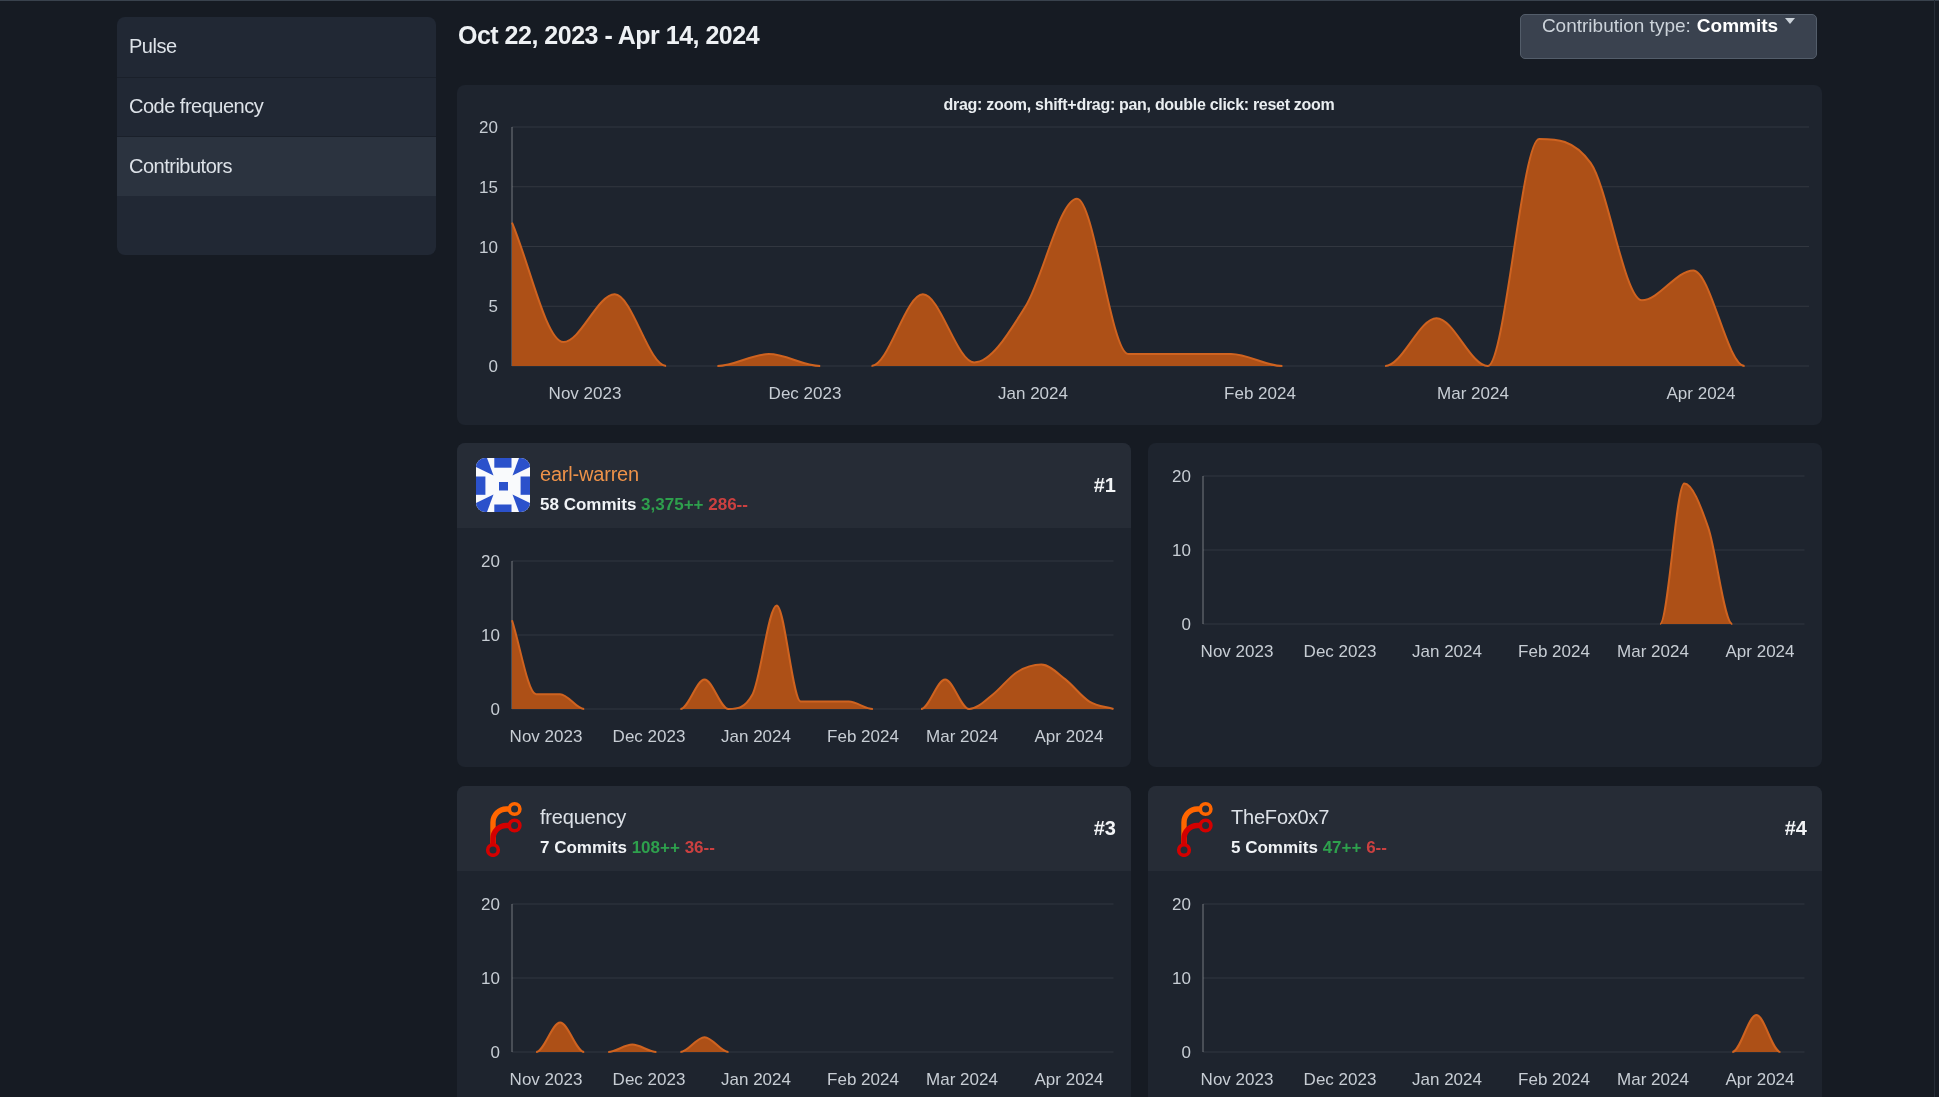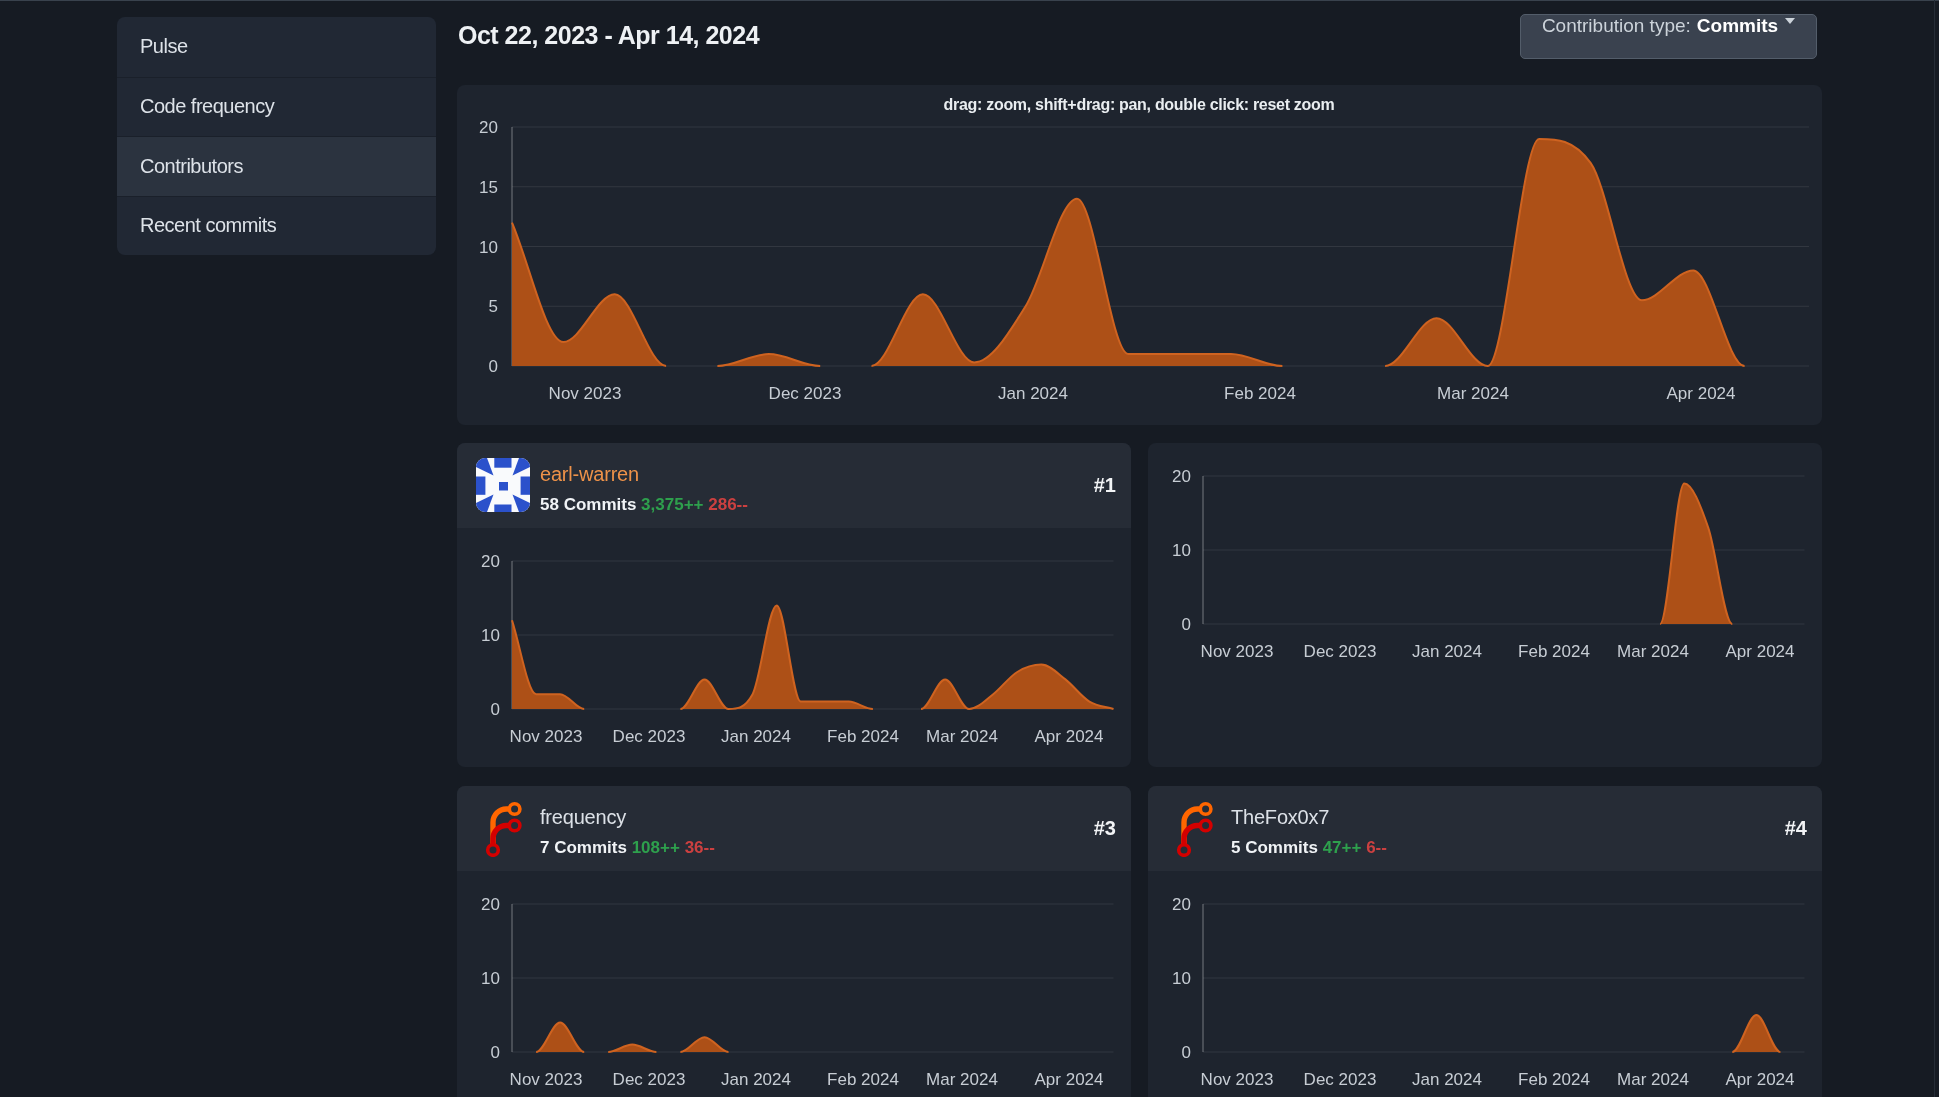--- a/index.html
+++ b/index.html
@@ -1,21 +1,21 @@
 <!DOCTYPE html>
 <html><head><meta charset="utf-8">
 <style>
 * { margin:0; padding:0; box-sizing:border-box; }
 html,body { width:1939px; height:1097px; background:#161b23; overflow:hidden;
   font-family:"Liberation Sans",sans-serif; }
 .topline { position:absolute; left:0; top:0; width:1939px; height:1px; background:#39424d; }
 .sbline { position:absolute; top:0; left:1934px; width:1px; height:1097px; background:#262d37; }
 .menu { position:absolute; left:117px; top:17px; width:319px; height:238px;
   background:#212834; border-radius:8px; overflow:hidden; }
-.mi { height:59.5px; display:flex; align-items:center; padding-left:23px;
+.mi { height:59.5px; display:flex; align-items:center; padding-left:12px;
   color:#dde2e8; font-size:20px; letter-spacing:-0.5px; border-top:1px solid #1a202a; }
 .mi:first-child { border-top:none; }
 .mi.active { background:#2b333f; }
 h2.date { position:absolute; left:458px; top:21px; font-size:25px; letter-spacing:-0.5px;
   font-weight:bold; color:#eef1f4; }
 .ctype { position:absolute; left:1520px; top:14px; width:297px; height:45px;
   background:#3a424f; border:1px solid #535d6a; border-radius:5px;
   display:flex; align-items:flex-start; justify-content:center;
   color:#ccd3da; font-size:19px; }
 .ctype b { color:#fff; margin-left:6px; }
@@ -34,21 +34,20 @@
 .cbody { position:relative; }
 svg text { font-family:"Liberation Sans",sans-serif; }
 </style></head>
 <body>
 <div class="topline"></div>
 <div class="sbline"></div>
 <div class="menu">
 <div class="mi">Pulse</div>
 <div class="mi">Code frequency</div>
 <div class="mi active">Contributors</div>
-<div class="mi">Recent commits</div>
 </div>
 <h2 class="date">Oct 22, 2023 - Apr 14, 2024</h2>
 <div class="ctype">Contribution type: <b>Commits</b><span class="caret"></span></div>
 <div class="mainchart"><svg width="1365" height="340" viewBox="0 0 1365 340">
       <line x1="55.0" y1="281.00" x2="1352.0" y2="281.00" stroke="rgba(255,255,255,0.09)" stroke-width="1"></line>
       <line x1="55.0" y1="221.25" x2="1352.0" y2="221.25" stroke="rgba(255,255,255,0.09)" stroke-width="1"></line>
       <line x1="55.0" y1="161.50" x2="1352.0" y2="161.50" stroke="rgba(255,255,255,0.09)" stroke-width="1"></line>
       <line x1="55.0" y1="101.75" x2="1352.0" y2="101.75" stroke="rgba(255,255,255,0.09)" stroke-width="1"></line>
       <line x1="55.0" y1="42.00" x2="1352.0" y2="42.00" stroke="rgba(255,255,255,0.09)" stroke-width="1"></line>
       <line x1="55.0" y1="42.0" x2="55.0" y2="281.0" stroke="rgba(255,255,255,0.28)" stroke-width="1.4"></line>

